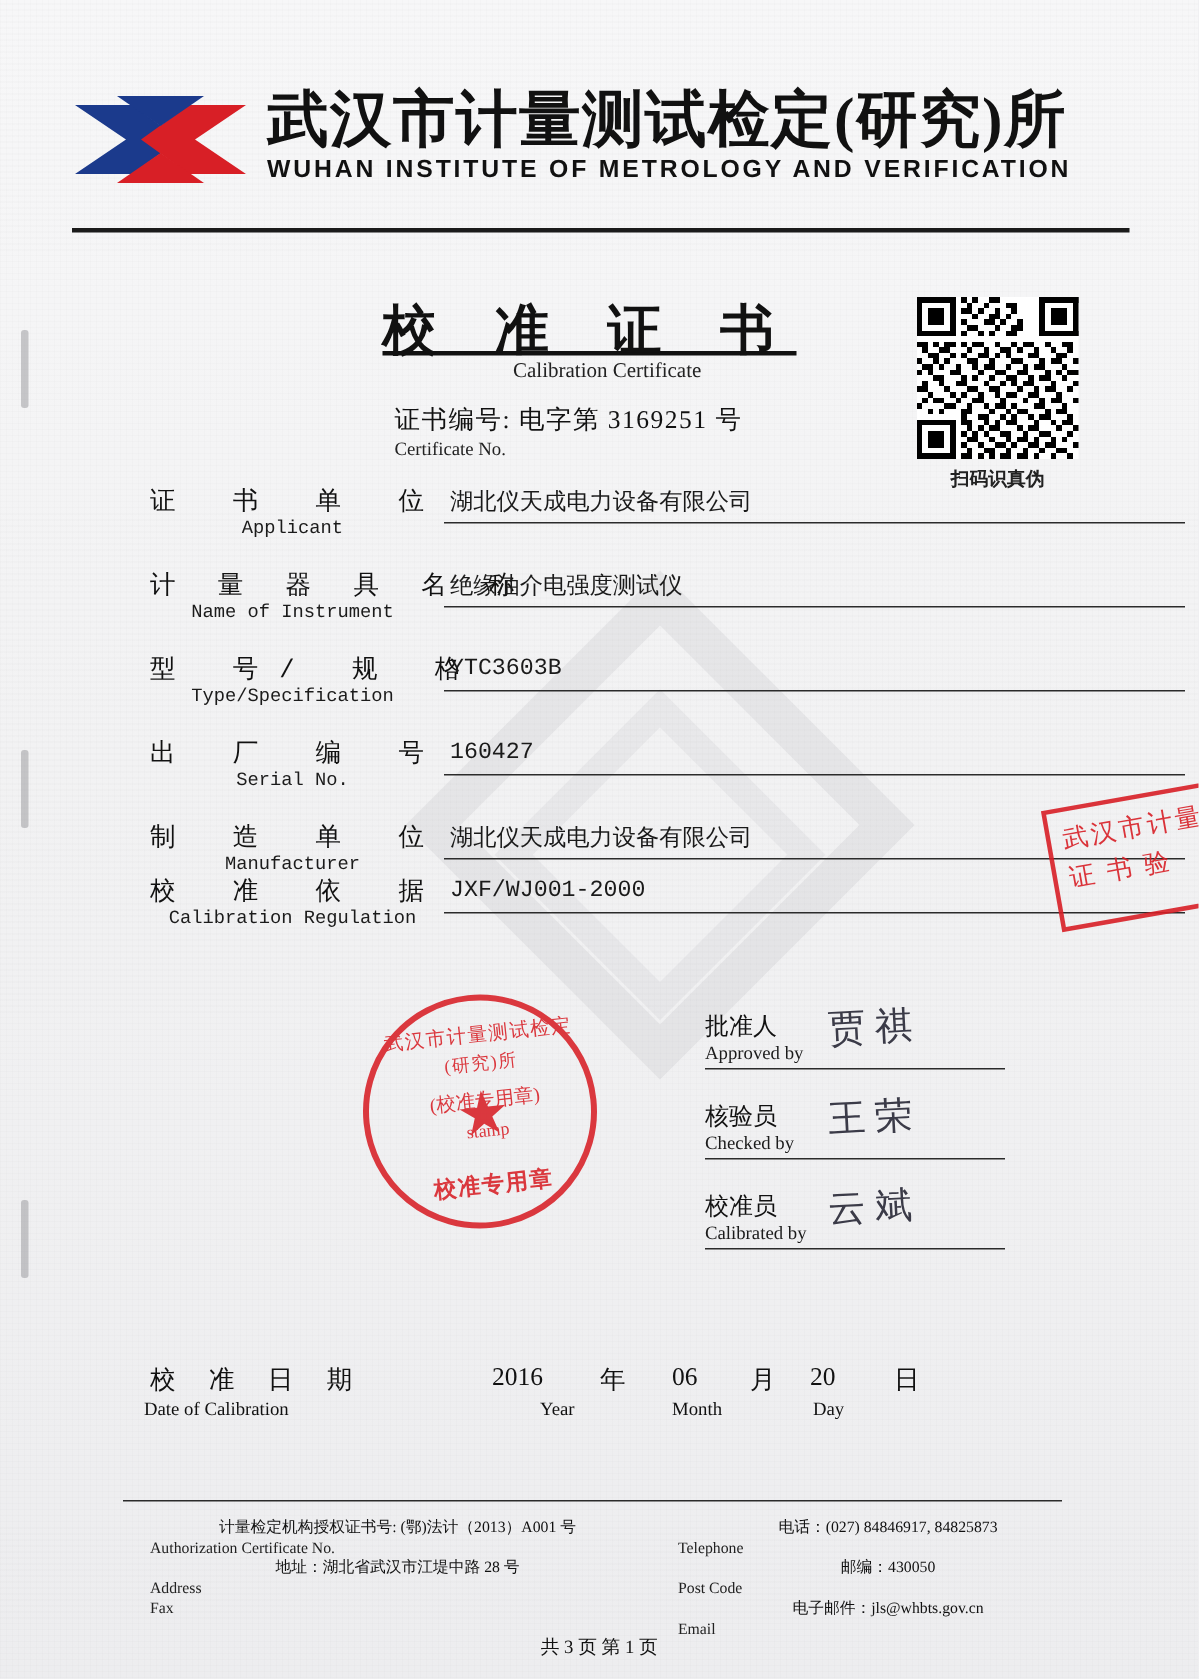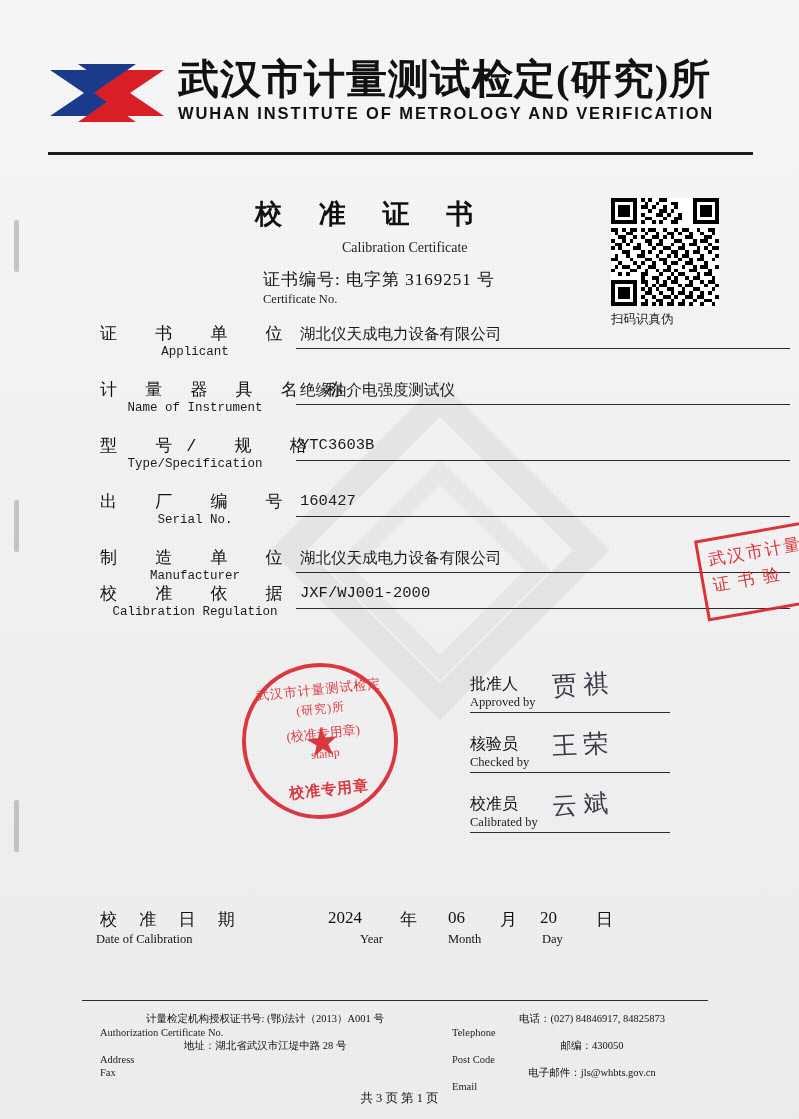--- a/index.html
+++ b/index.html
@@ -58,33 +58,35 @@
     font-family: "Liberation Sans", sans-serif;
     font-size: 16.5px; font-weight:700; letter-spacing: 1.9px;
     color:#111; white-space: nowrap;
   }
   .header-rule {
     position:absolute; left:48px; top:152px; width:705px; height:3px; background:#1b1b1b;
   }
   
   .doc-title {
     position:absolute; left:255px; top:196px;
-    font-size: 27px; font-weight:700; letter-spacing: 15px;
+    font-size: 36px; font-weight:700; letter-spacing: 15px;
     white-space:nowrap;
+    text-decoration:underline;
   }
   .doc-title-en {
     position:absolute; left:342px; top:240px;
     font-size: 14px; color:#222;
   }
   
   #qr-block { position:absolute; left:611px; top:198px; width:108px; }
   #qr { width:108px; height:108px; display:block; }
   .qr-caption {
-    text-align:left; font-size:12.5px; margin-top:5px; color:#222;
+    text-align:center; font-size:12.5px; margin-top:5px; color:#222;
     font-family:"Liberation Serif", serif;
+    font-weight:bold;
   }
   
   .certno-cn {
     position:absolute; left:263px; top:268px;
     font-size:17px; letter-spacing:1px; white-space:nowrap;
   }
   .certno-en {
     position:absolute; left:263px; top:292px;
     font-size:12.5px; color:#222;
   }
@@ -496,21 +498,21 @@
 
   <div class="stamp-rect">
     <div>武汉市计量测</div>
     <div>证 书 验</div>
   </div>
 
   <div id="date-row">
     <div class="d-cn spaced4" style="left:0px">校 准 日 期</div>
     <div class="d-en" style="left:-4px">Date of Calibration</div>
 
-    <div class="d-cn" style="left:228px">2024</div>
+    <div class="d-cn" style="left:228px">2016</div>
     <div class="d-cn" style="left:300px">年</div>
     <div class="d-en" style="left:260px">Year</div>
 
     <div class="d-cn" style="left:348px">06</div>
     <div class="d-cn" style="left:400px">月</div>
     <div class="d-en" style="left:348px">Month</div>
 
     <div class="d-cn" style="left:440px">20</div>
     <div class="d-cn" style="left:496px">日</div>
     <div class="d-en" style="left:442px">Day</div>

